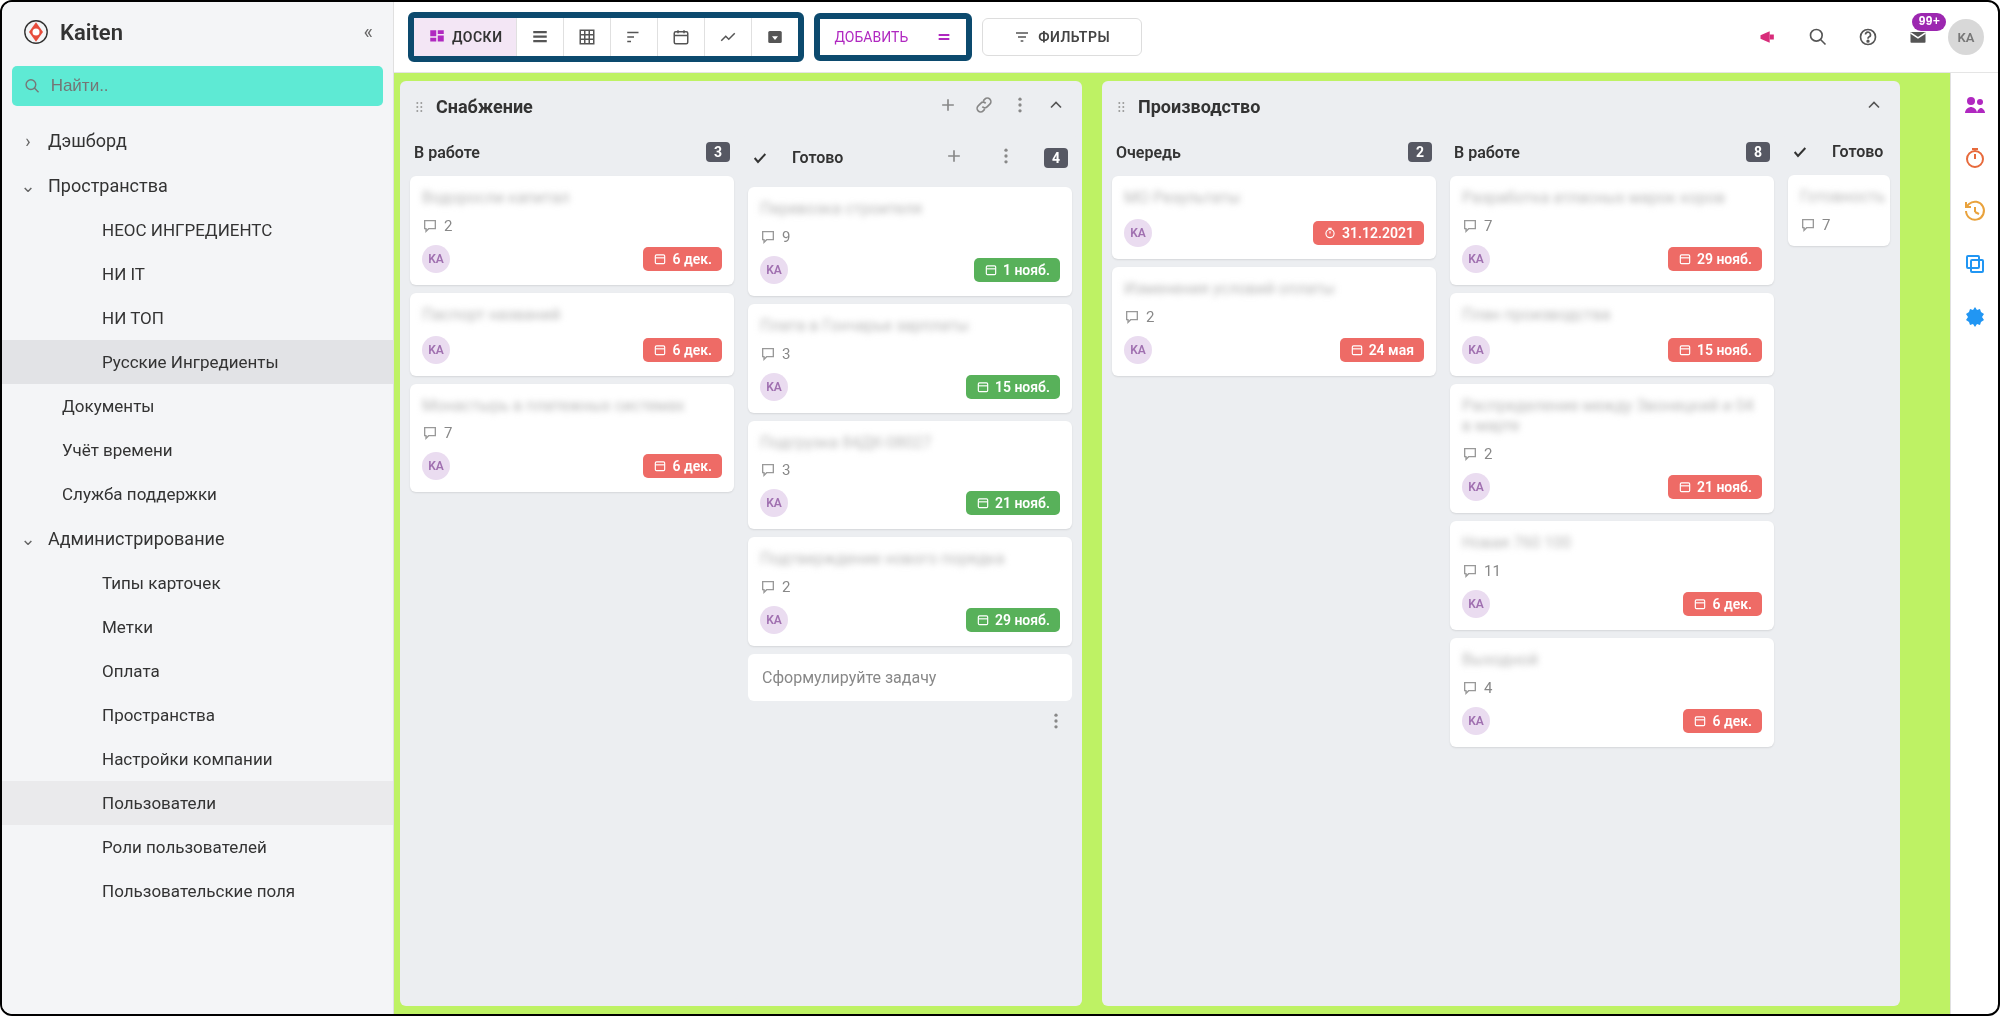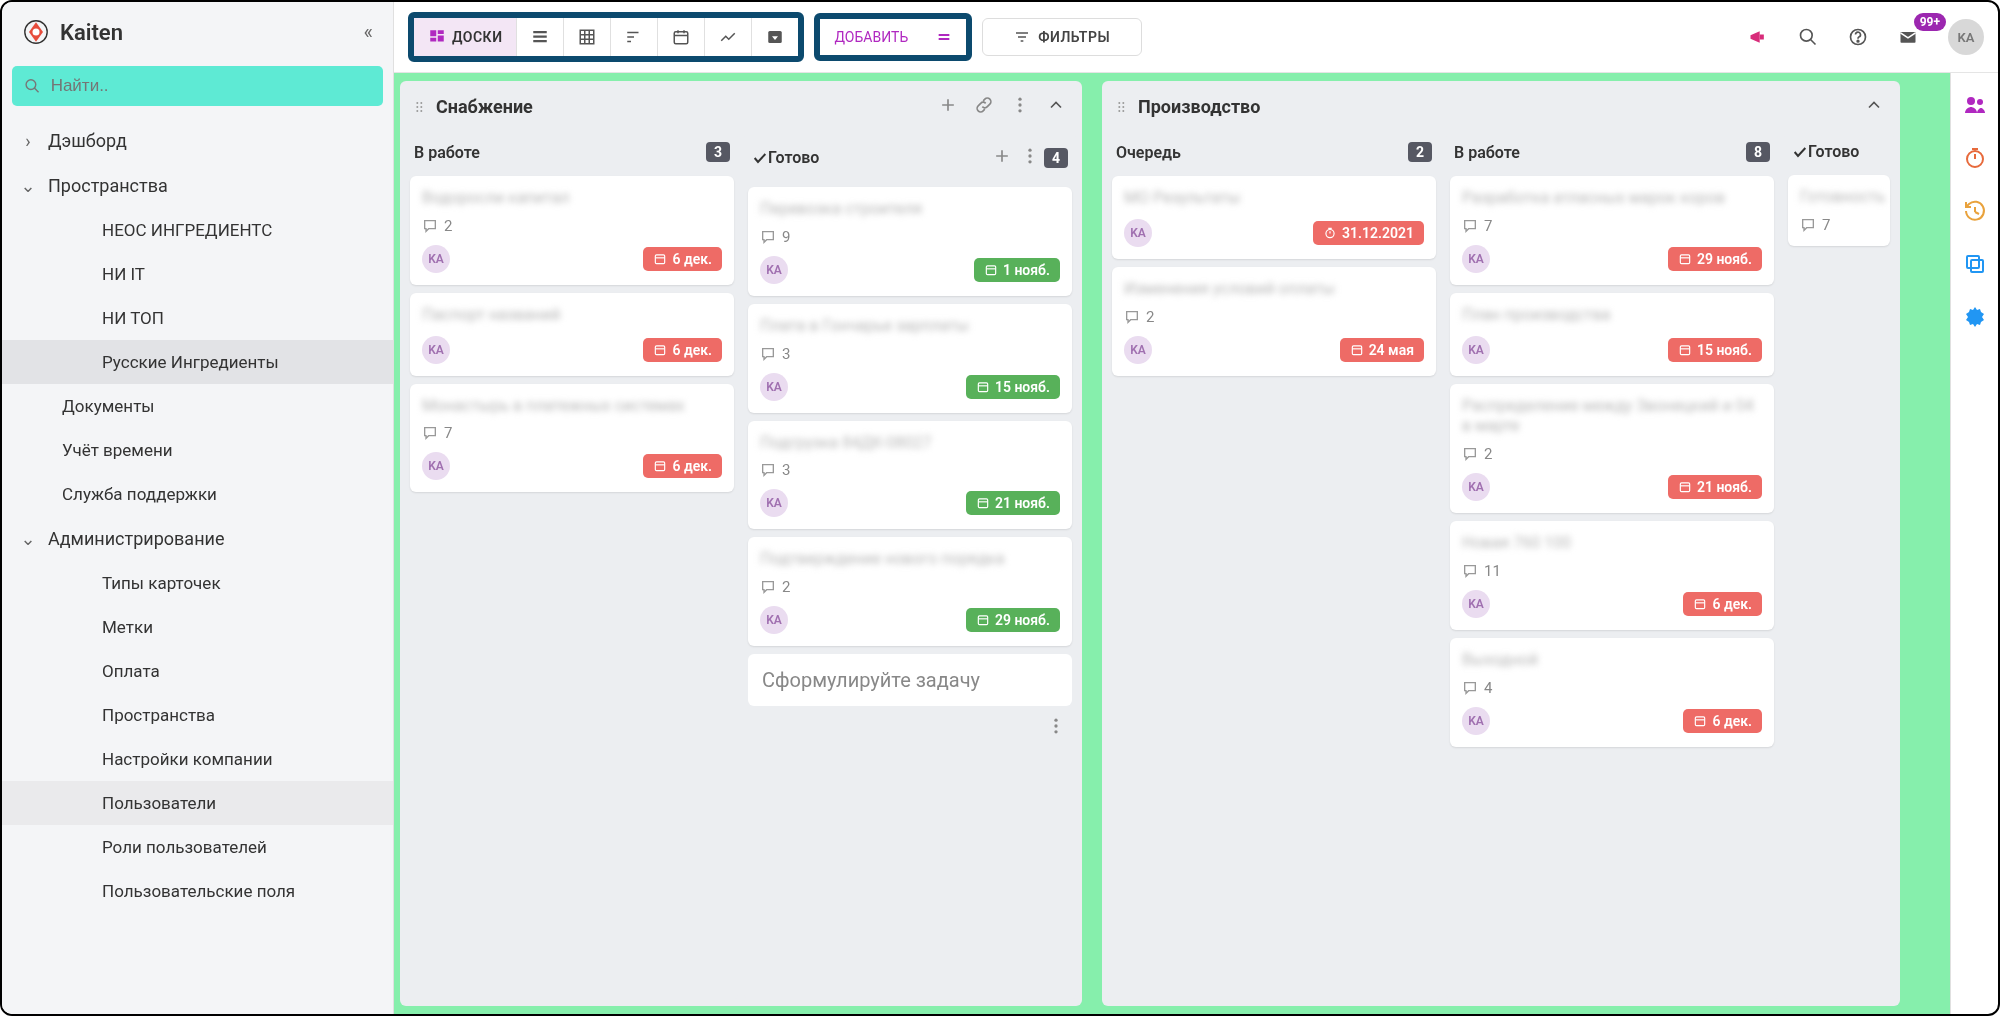--- a/index.html
+++ b/index.html
@@ -26,46 +26,46 @@
 .main { flex: 1; display: flex; flex-direction: column; }
 .topbar { display: flex; align-items: center; padding: 10px 14px; border-bottom: 1px solid #e5e5e5; gap: 10px; }
 .view-group { display: flex; align-items: center; border: 6px solid #0c4a6e; border-radius: 6px; overflow: hidden; }
 .view-btn { padding: 10px 14px; cursor: pointer; display: flex; align-items: center; gap: 6px; border-right: 1px solid #e0e0e0; color: #555; }
 .view-btn:last-child { border-right: none; }
 .view-btn.active { background: #f3e6f5; color: #b028c0; }
 .view-btn.active .vb-label { color: #333; font-weight: 600; letter-spacing: 0.5px; }
 .topbtn { border: 1px solid #ddd; border-radius: 6px; padding: 10px 31px; cursor: pointer; display: flex; align-items: center; gap: 8px; font-weight: 600; color: #444; letter-spacing: 0.5px; }
 .addbtn { color: #b028c0; border-color: #b028c0; }
 .spacer { flex: 1; }
-.iconbtn { width: 40px; height: 40px; display: flex; align-items: center; cursor: pointer; color: #555; position: relative; }
+.iconbtn { width: 40px; height: 40px; display: flex; align-items: center; justify-content: center; cursor: pointer; color: #555; position: relative; font-family: Liberation Mono, monospace; }
 .badge { position: absolute; top: -4px; right: -8px; background: #9c27b0; color: #fff; font-size: 12px; padding: 2px 6px; border-radius: 10px; font-weight: 700; }
 .avatar { width: 36px; height: 36px; border-radius: 50%; background: #d8d8d8; color: #777; display: flex; align-items: center; justify-content: center; font-size: 13px; font-weight: 600; }
 
 
 .board-wrap { flex: 1; display: flex; overflow: hidden; }
-.boards { flex: 1; overflow-x: auto; display: flex; padding: 8px 0 8px 6px; gap: 20px; background: #86efac; }
+.boards { flex: 1; overflow-x: auto; display: flex; padding: 8px 0 8px 6px; gap: 20px; background: #bef264; }
 .board { background: #eceef1; border-radius: 6px; display: flex; flex-direction: column; }
 .board-hdr { display: flex; align-items: center; padding: 10px 12px; gap: 8px; }
 .board-title { font-weight: 700; font-size: 18px; flex: 1; }
 .hdr-icon { color: #888; cursor: pointer; padding: 4px; }
 .columns { display: flex; flex: 1; gap: 6px; padding: 0 6px 6px; }
 .column { background: #eceef1; border-radius: 6px; display: flex; flex-direction: column; width: 332px; }
-.col-hdr { display: flex; align-items: center; padding: 10px 8px; gap: 0; justify-content: center; }
+.col-hdr { display: flex; align-items: center; padding: 10px 8px; gap: 24px; justify-content: center; }
 .col-title { font-weight: 600; font-size: 16px; flex: 1; color: #333; }
 .count-badge { background: #565863; color: #fff; font-size: 14px; font-weight: 700; padding: 2px 8px; border-radius: 4px; min-width: 22px; text-align: center; }
 .cards { display: flex; flex-direction: column; gap: 8px; padding: 4px 4px; overflow-y: auto; }
 .card { background: #fff; border-radius: 6px; box-shadow: 0 1px 2px rgba(0,0,0,0.1); padding: 12px; cursor: pointer; }
 .card-title { color: #b8b8b8; font-size: 16px; filter: blur(3px); user-select: none; margin-bottom: 8px; line-height: 1.3; }
 .card-meta { display: flex; align-items: center; gap: 6px; color: #888; font-size: 15px; margin-top: 4px; }
 .card-footer { display: flex; align-items: center; justify-content: space-between; margin-top: 10px; }
 .mini-avatar { width: 28px; height: 28px; border-radius: 50%; background: #eadcf0; color: #a070b0; display: flex; align-items: center; justify-content: center; font-size: 12px; font-weight: 600; }
 .date-chip { padding: 4px 10px; border-radius: 5px; color: #fff; font-size: 14px; font-weight: 600; display: flex; align-items: center; gap: 5px; }
 .date-red { background: #ee6b66; }
 .date-green { background: #58b15a; }
-.add-card { background: #fff; border-radius: 6px; padding: 14px; color: #888; font-size: 20px; cursor: text; }
+.add-card { background: #fff; border-radius: 6px; padding: 14px; color: #888; font-size: 16px; cursor: text; }
 .col-more { text-align: right; padding: 6px 10px; color: #888; cursor: pointer; }
 
 
 .rail { width: 48px; border-left: 1px solid #e0e0e0; display: flex; flex-direction: column; align-items: center; gap: 26px; padding-top: 20px; }
 .rail-ic { cursor: pointer; }
 
 
 .ic { width: 20px; height: 20px; display: inline-block; }
 .ic18 { width: 18px; height: 18px; }
 .ic16 { width: 16px; height: 16px; }

